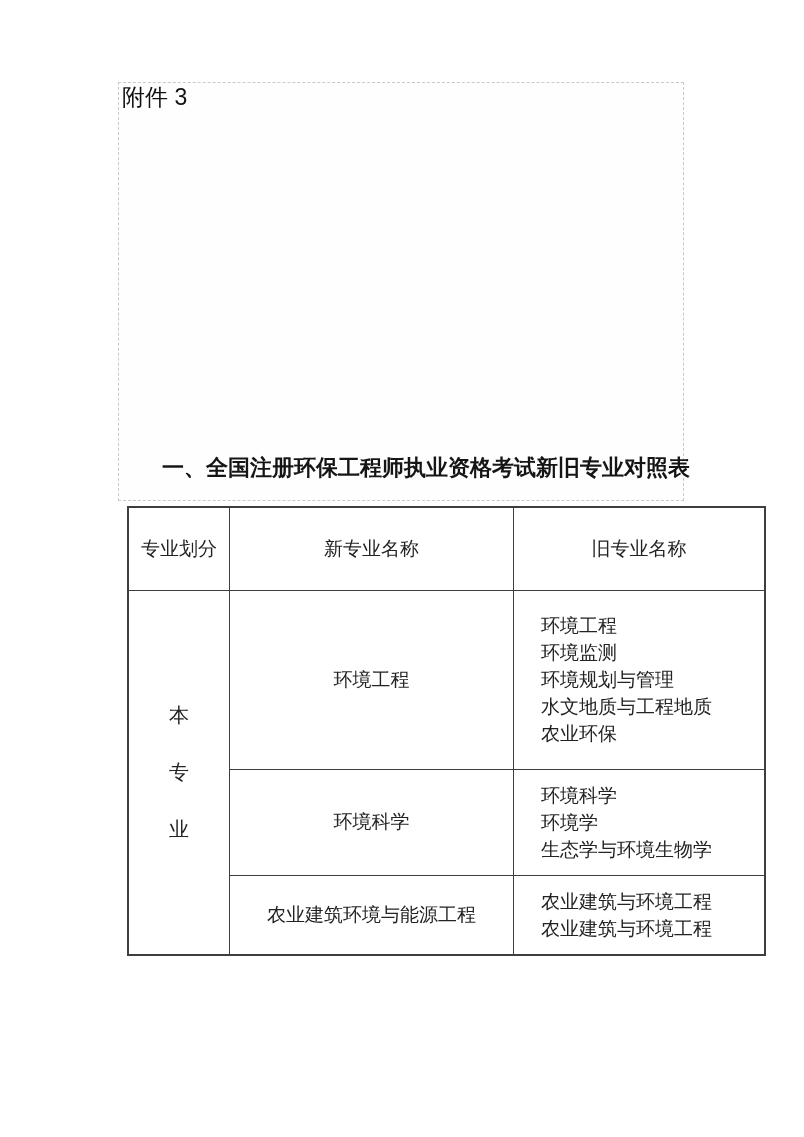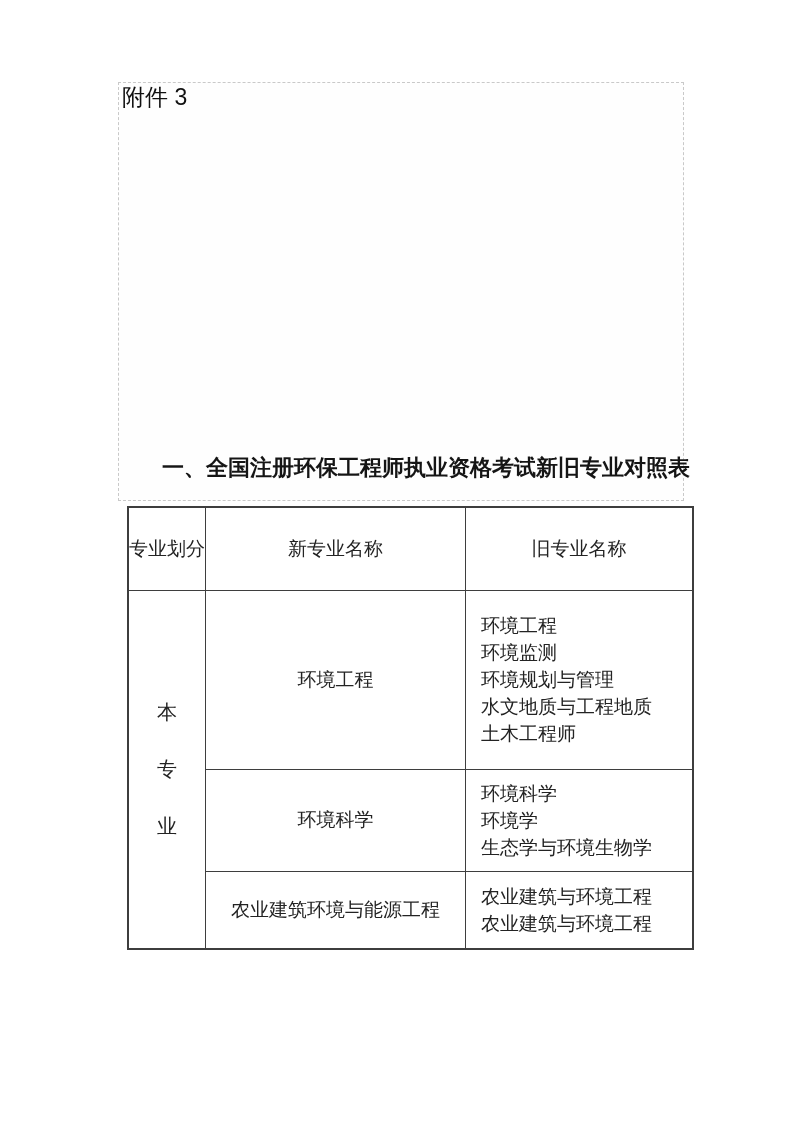--- a/index.html
+++ b/index.html
@@ -69,21 +69,21 @@
     position: absolute;
     left: 127px;
     top: 506px;
     border-collapse: collapse;
     table-layout: fixed;
     font-size: 19px;
     color: #232323;
   }
   .cmp-table td, .cmp-table th {
     border: 1px solid #3e3e3e;
-    padding: 0;
+    padding: 12px;
     font-weight: normal;
     vertical-align: middle;
     background: #ffffff;
   }
   .cmp-table { border: 2px solid #3e3e3e; }
   .col-division { width: 76px; }
   .col-new { width: 259px; }
   .col-old { width: 226px; }
   .header-row { height: 83px; }
   .row-1 { height: 179px; }
@@ -127,21 +127,21 @@
         <div class="category-char">本</div>
         <div class="category-char">专</div>
         <div class="category-char">业</div>
       </td>
       <td class="cell-center">环境工程</td>
       <td class="old-cell">
         <div class="old-line">环境工程</div>
         <div class="old-line">环境监测</div>
         <div class="old-line">环境规划与管理</div>
         <div class="old-line">水文地质与工程地质</div>
-        <div class="old-line">土木工程师</div>
+        <div class="old-line">农业环保</div>
       </td>
     </tr>
 
     <tr class="row-2">
       <td class="cell-center">环境科学</td>
       <td class="old-cell">
         <div class="old-line">环境科学</div>
         <div class="old-line">环境学</div>
         <div class="old-line">生态学与环境生物学</div>
       </td>

